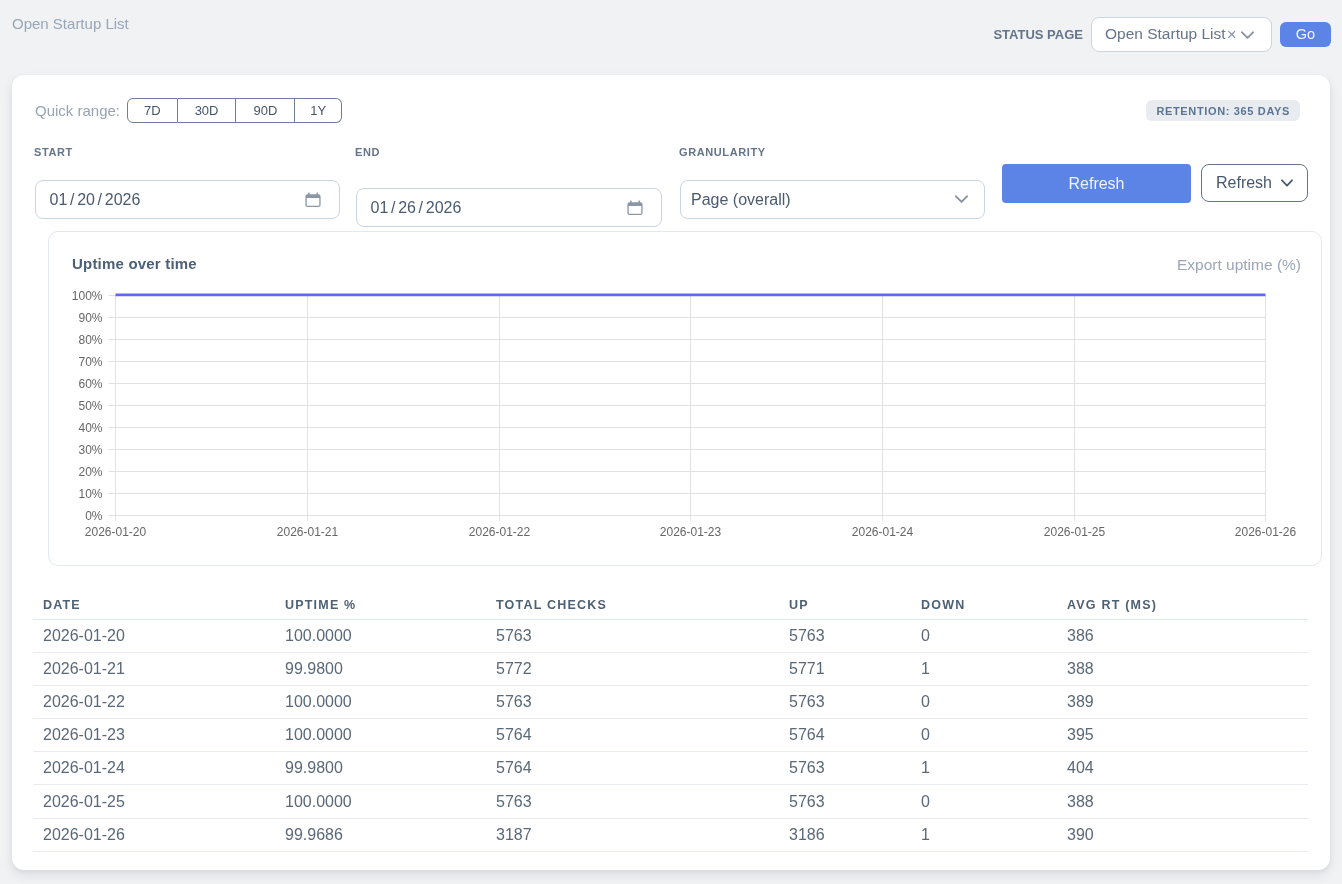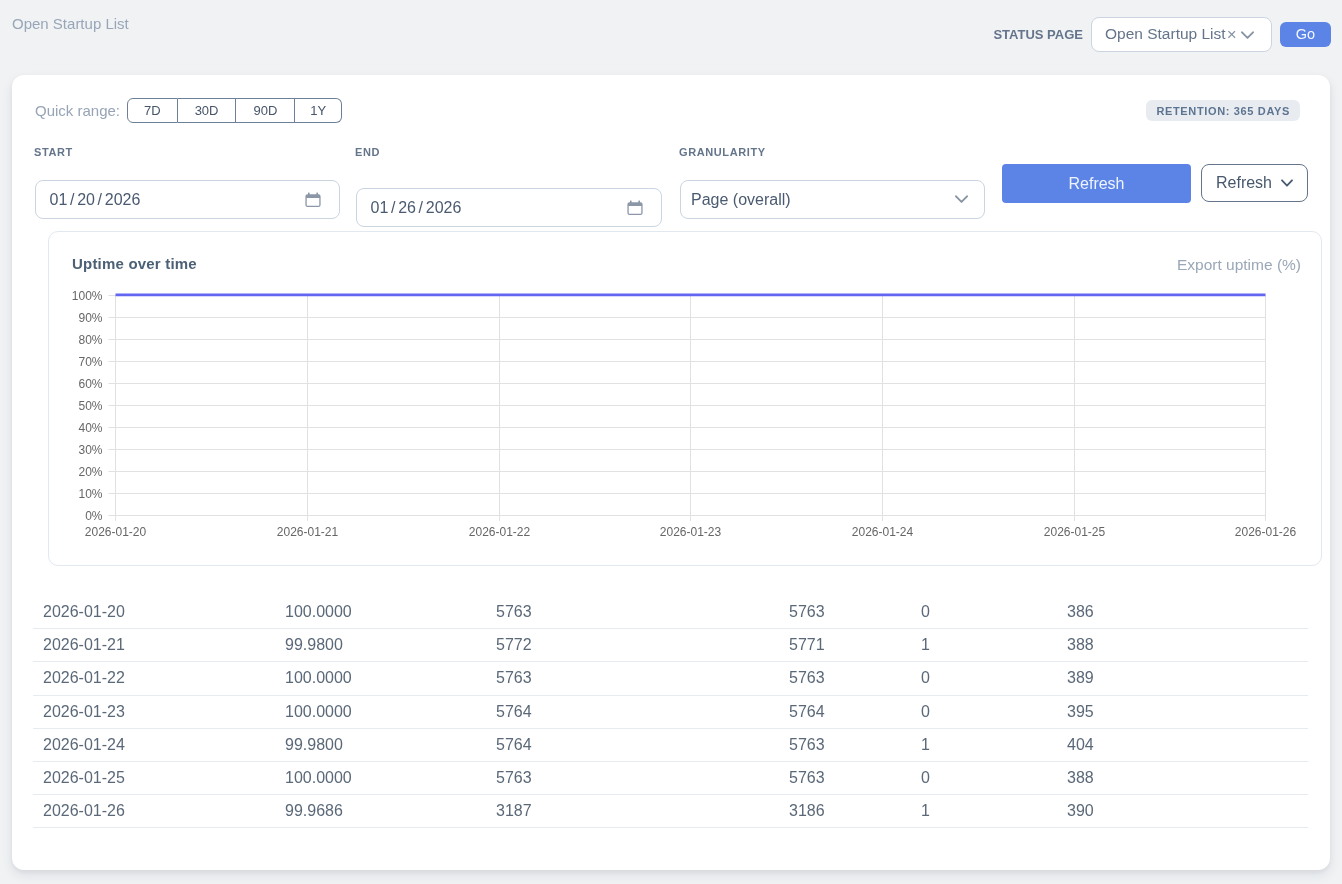--- a/index.html
+++ b/index.html
@@ -186,20 +186,28 @@
     <table class="tbl">
       <colgroup>
         <col style="width:242px">
         <col style="width:211px">
         <col style="width:293px">
         <col style="width:132px">
         <col style="width:146px">
         <col>
       </colgroup>
       <tbody>
+        <tr>
+          <th>DATE</th>
+          <th>UPTIME %</th>
+          <th>TOTAL CHECKS</th>
+          <th>UP</th>
+          <th>DOWN</th>
+          <th>AVG RT (MS)</th>
+        </tr>
       <tr>
           <td>2026-01-20</td>
           <td>100.0000</td>
           <td>5763</td>
           <td>5763</td>
           <td>0</td>
           <td>386</td>
         </tr>
       <tr>
           <td>2026-01-21</td>

